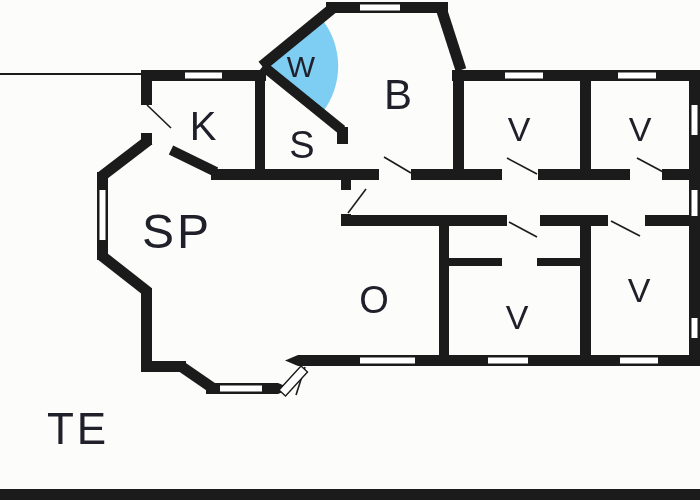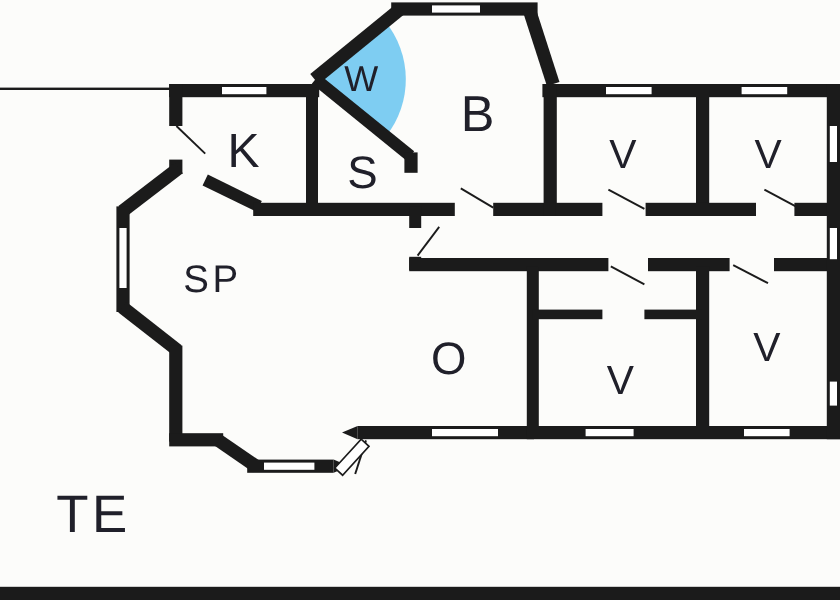--- a/index.html
+++ b/index.html
@@ -121,18 +121,18 @@
 
     <polygon class="door-panel" points="279,390 301,366 307.5,372 285.5,396"></polygon>
   </svg>
 
   <div class="room-label" style="left:203px;top:126px;font-size:40px;">K</div>
   <div class="room-label" style="left:301px;top:67px;font-size:30px;">W</div>
   <div class="room-label" style="left:302px;top:145px;font-size:38px;">S</div>
   <div class="room-label" style="left:398px;top:95px;font-size:42px;">B</div>
   <div class="room-label" style="left:519px;top:129px;font-size:34px;">V</div>
   <div class="room-label" style="left:640px;top:129px;font-size:34px;">V</div>
-  <div class="room-label" style="left:177px;top:232px;font-size:32px;letter-spacing:3px;">SP</div>
+  <div class="room-label" style="left:177px;top:232px;font-size:48px;letter-spacing:3px;">SP</div>
   <div class="room-label" style="left:374px;top:300px;font-size:38px;">O</div>
   <div class="room-label" style="left:517px;top:317px;font-size:34px;">V</div>
   <div class="room-label" style="left:639px;top:290px;font-size:34px;">V</div>
   <div class="room-label" style="left:78px;top:429px;font-size:44px;letter-spacing:3px;">TE</div>
 </div>
 
 </body></html>

